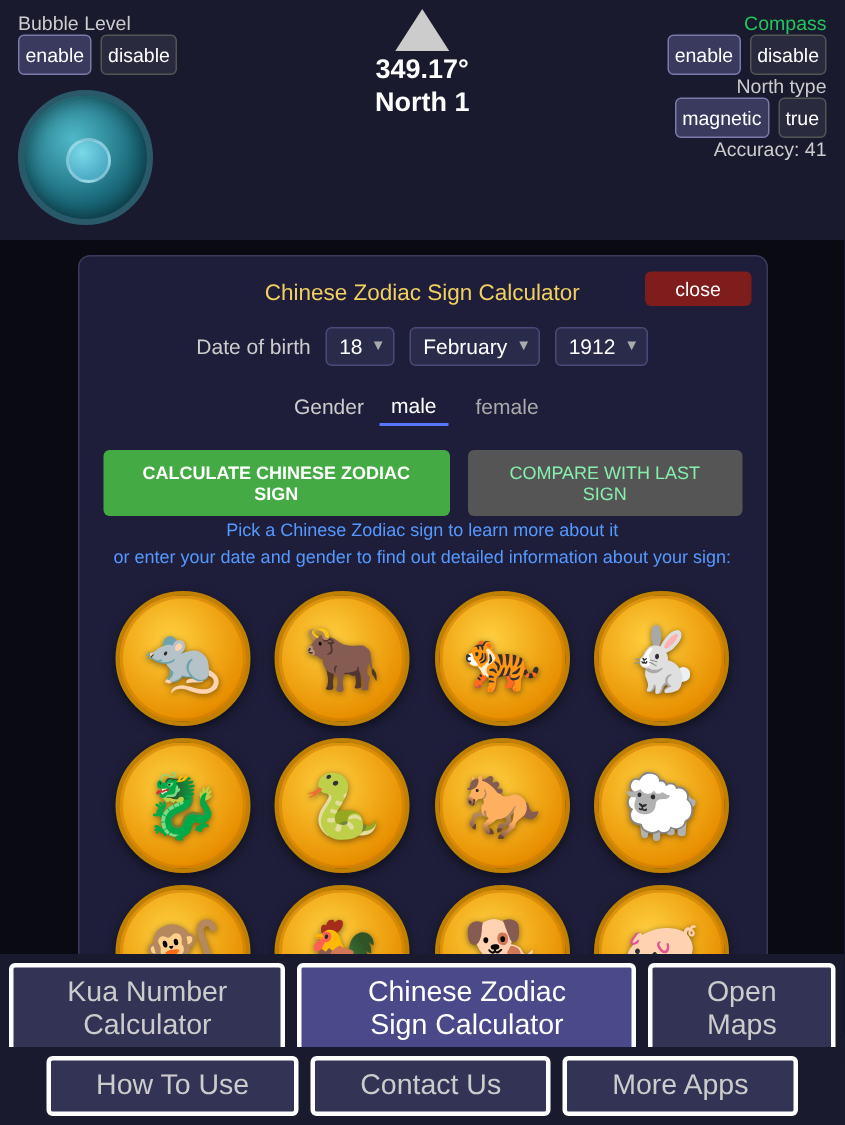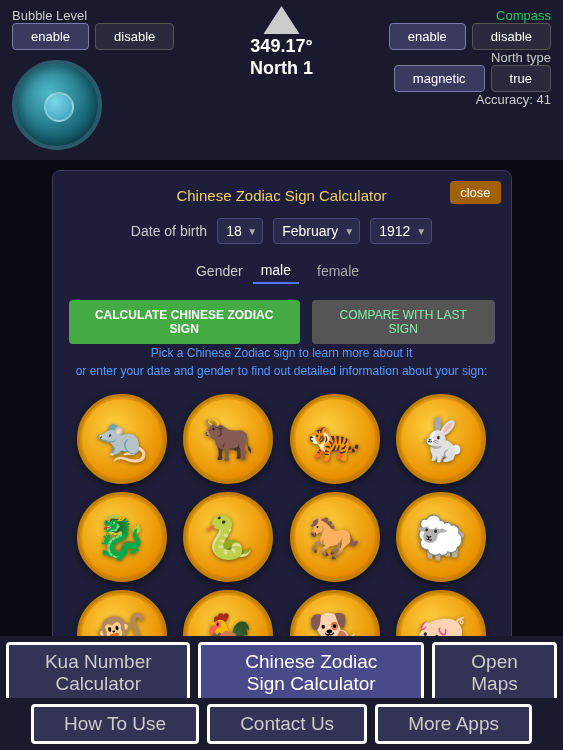--- a/index.html
+++ b/index.html
@@ -16,21 +16,21 @@
       color: #ccc;
       font-size: 13px;
     }
 
     .btn-group {
       display: flex;
       gap: 6px;
     }
 
     .btn-toggle {
-      padding: 5px 18px;
+      padding: 5px 4px;
       border: 1px solid #555;
       background: #2a2a3e;
       color: #fff;
       font-size: 13px;
       border-radius: 4px;
       cursor: pointer;
     }
 
     .btn-toggle.active {
       background: #3a3a5e;
@@ -126,25 +126,25 @@
       color: #f0d060;
       font-size: 15px;
       text-align: center;
       margin-bottom: 14px;
     }
 
     .close-btn {
       position: absolute;
       top: 10px;
       right: 10px;
-      background: #a16207;
+      background: #7f1d1d;
       color: #fff;
       border: none;
       border-radius: 4px;
-      padding: 4px 10px;
+      padding: 4px 20px;
       font-size: 13px;
       cursor: pointer;
     }
 
     .dob-row {
       display: flex;
       align-items: center;
       justify-content: center;
       gap: 10px;
       margin-bottom: 14px;

